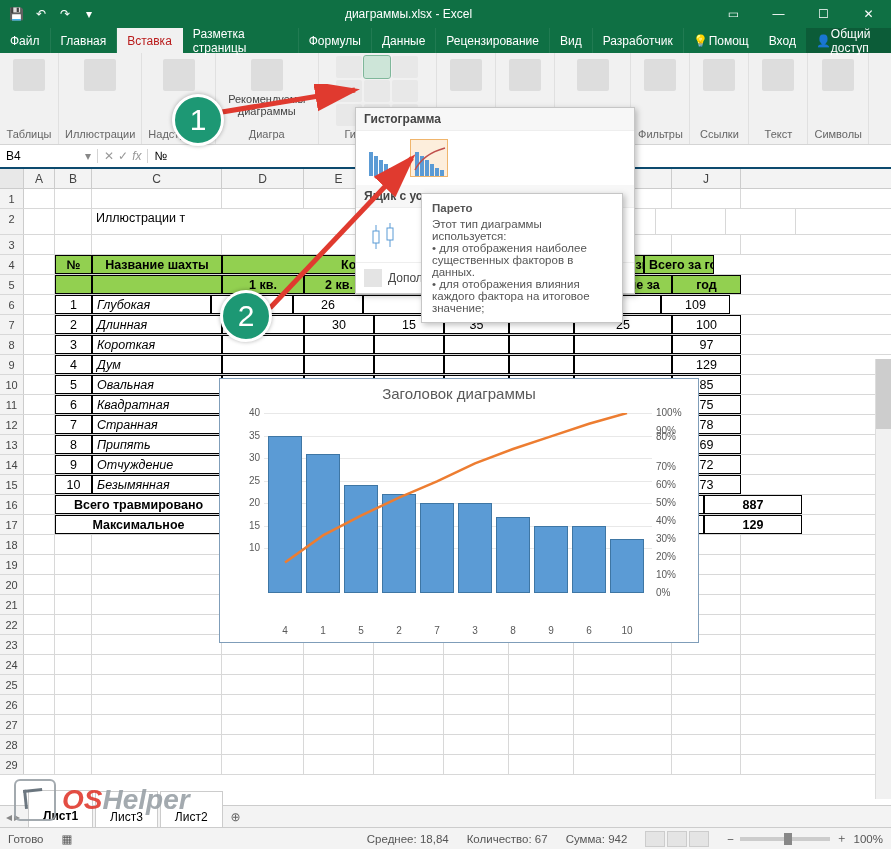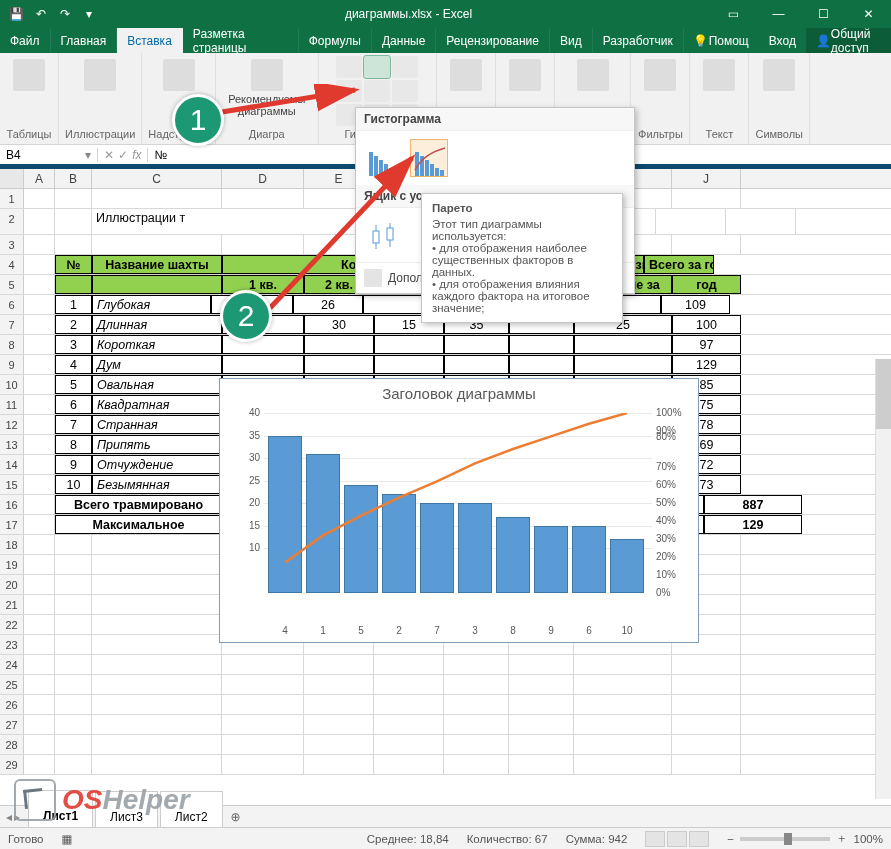--- a/index.html
+++ b/index.html
@@ -9,38 +9,38 @@
 .titlebar { height: 28px; background: #0f7044; color: #fff; display: flex; align-items: center; font-size: 12px; }
 .titlebar .qa { display: flex; gap: 2px; padding: 0 6px; }
 .titlebar .qa div { width: 22px; height: 22px; display: flex; align-items: center; justify-content: center; cursor: pointer; }
 .titlebar .title { flex: 1; text-align: center; }
 .titlebar .wincontrols { display: flex; }
 .titlebar .wincontrols div { width: 45px; height: 28px; display: flex; align-items: center; justify-content: center; cursor: pointer; }
 
 
 .ribbon-tabs { height: 25px; background: #0f7044; display: flex; font-size: 12px; color: #fff; }
 .ribbon-tabs .tab { padding: 0 10px; display: flex; align-items: center; cursor: pointer; border-right: 1px solid rgba(255,255,255,0.08); }
-.ribbon-tabs .tab.active { background: #f1f1f1; color: #0369a1; }
+.ribbon-tabs .tab.active { background: #f1f1f1; color: #b91c1c; }
 .ribbon-tabs .spacer { flex: 1; }
 .ribbon-tabs .right { display: flex; }
 .ribbon-tabs .right .tab { border: none; }
 
 
 .ribbon { height: 92px; background: #f1f1f1; border-bottom: 1px solid #d4d4d4; display: flex; font-size: 11px; color: #444; }
 .group { border-right: 1px solid #e0e0e0; padding: 2px 6px; display: flex; flex-direction: column; align-items: center; justify-content: flex-end; }
 .group .icons { display: flex; gap: 6px; align-items: flex-start; flex: 1; padding-top: 4px; }
 .group .label { font-size: 11px; color: #666; padding: 2px 0; }
 .big-btn { display: flex; flex-direction: column; align-items: center; gap: 2px; cursor: pointer; width: 46px; }
 .big-btn .ic { width: 32px; height: 32px; background: #ddd; border-radius: 2px; }
 .small-btns { display: grid; grid-template-columns: repeat(3, 26px); grid-auto-rows: 22px; gap: 2px; }
 .small-btns div { background: #e8e8e8; border-radius: 2px; cursor: pointer; }
 .small-btns div.hl { background: #cde5d8; outline: 1px solid #7fb79a; }
 
 
-.formula-bar { height: 24px; border-bottom: 5px solid #0c4a6e; display: flex; align-items: center; font-size: 12px; }
+.formula-bar { height: 24px; border-bottom: 2px solid #0c4a6e; display: flex; align-items: center; font-size: 12px; }
 .name-box { width: 98px; border-right: 1px solid #d4d4d4; padding: 0 6px; display: flex; align-items: center; justify-content: space-between; }
 .name-box input { border: none; width: 60px; font-size: 12px; outline: none; }
 .fb-icons { display: flex; gap: 4px; padding: 0 6px; border-right: 1px solid #d4d4d4; color: #999; }
 .fb-input input { border: none; outline: none; padding: 0 6px; font-size: 12px; width: 200px; }
 
 
 .grid-area { position: relative; height: 630px; overflow: hidden; }
 .col-headers { display: flex; height: 20px; background: #f3f3f3; border-bottom: 1px solid #ccc; font-size: 12px; color: #444; }
 .col-headers .rh { width: 24px; border-right: 1px solid #ccc; background: #e8e8e8; }
 .col-headers .ch { border-right: 1px solid #ccc; text-align: center; line-height: 20px; }
@@ -227,20 +227,28 @@
       </div>
     <div class="label">Спарклайны</div>
   </div>
   <div class="group">
     <div class="icons">
         <div class="big-btn">
           <div class="ic"></div>
         </div>
       </div>
     <div class="label">Фильтры</div>
+  </div>
+  <div class="group">
+    <div class="icons">
+        <div class="big-btn">
+          <div class="ic"></div>
+        </div>
+      </div>
+    <div class="label">Ссылки</div>
   </div>
   <div class="group">
     <div class="icons">
         <div class="big-btn">
           <div class="ic"></div>
         </div>
       </div>
     <div class="label">Текст</div>
   </div>
   <div class="group">

